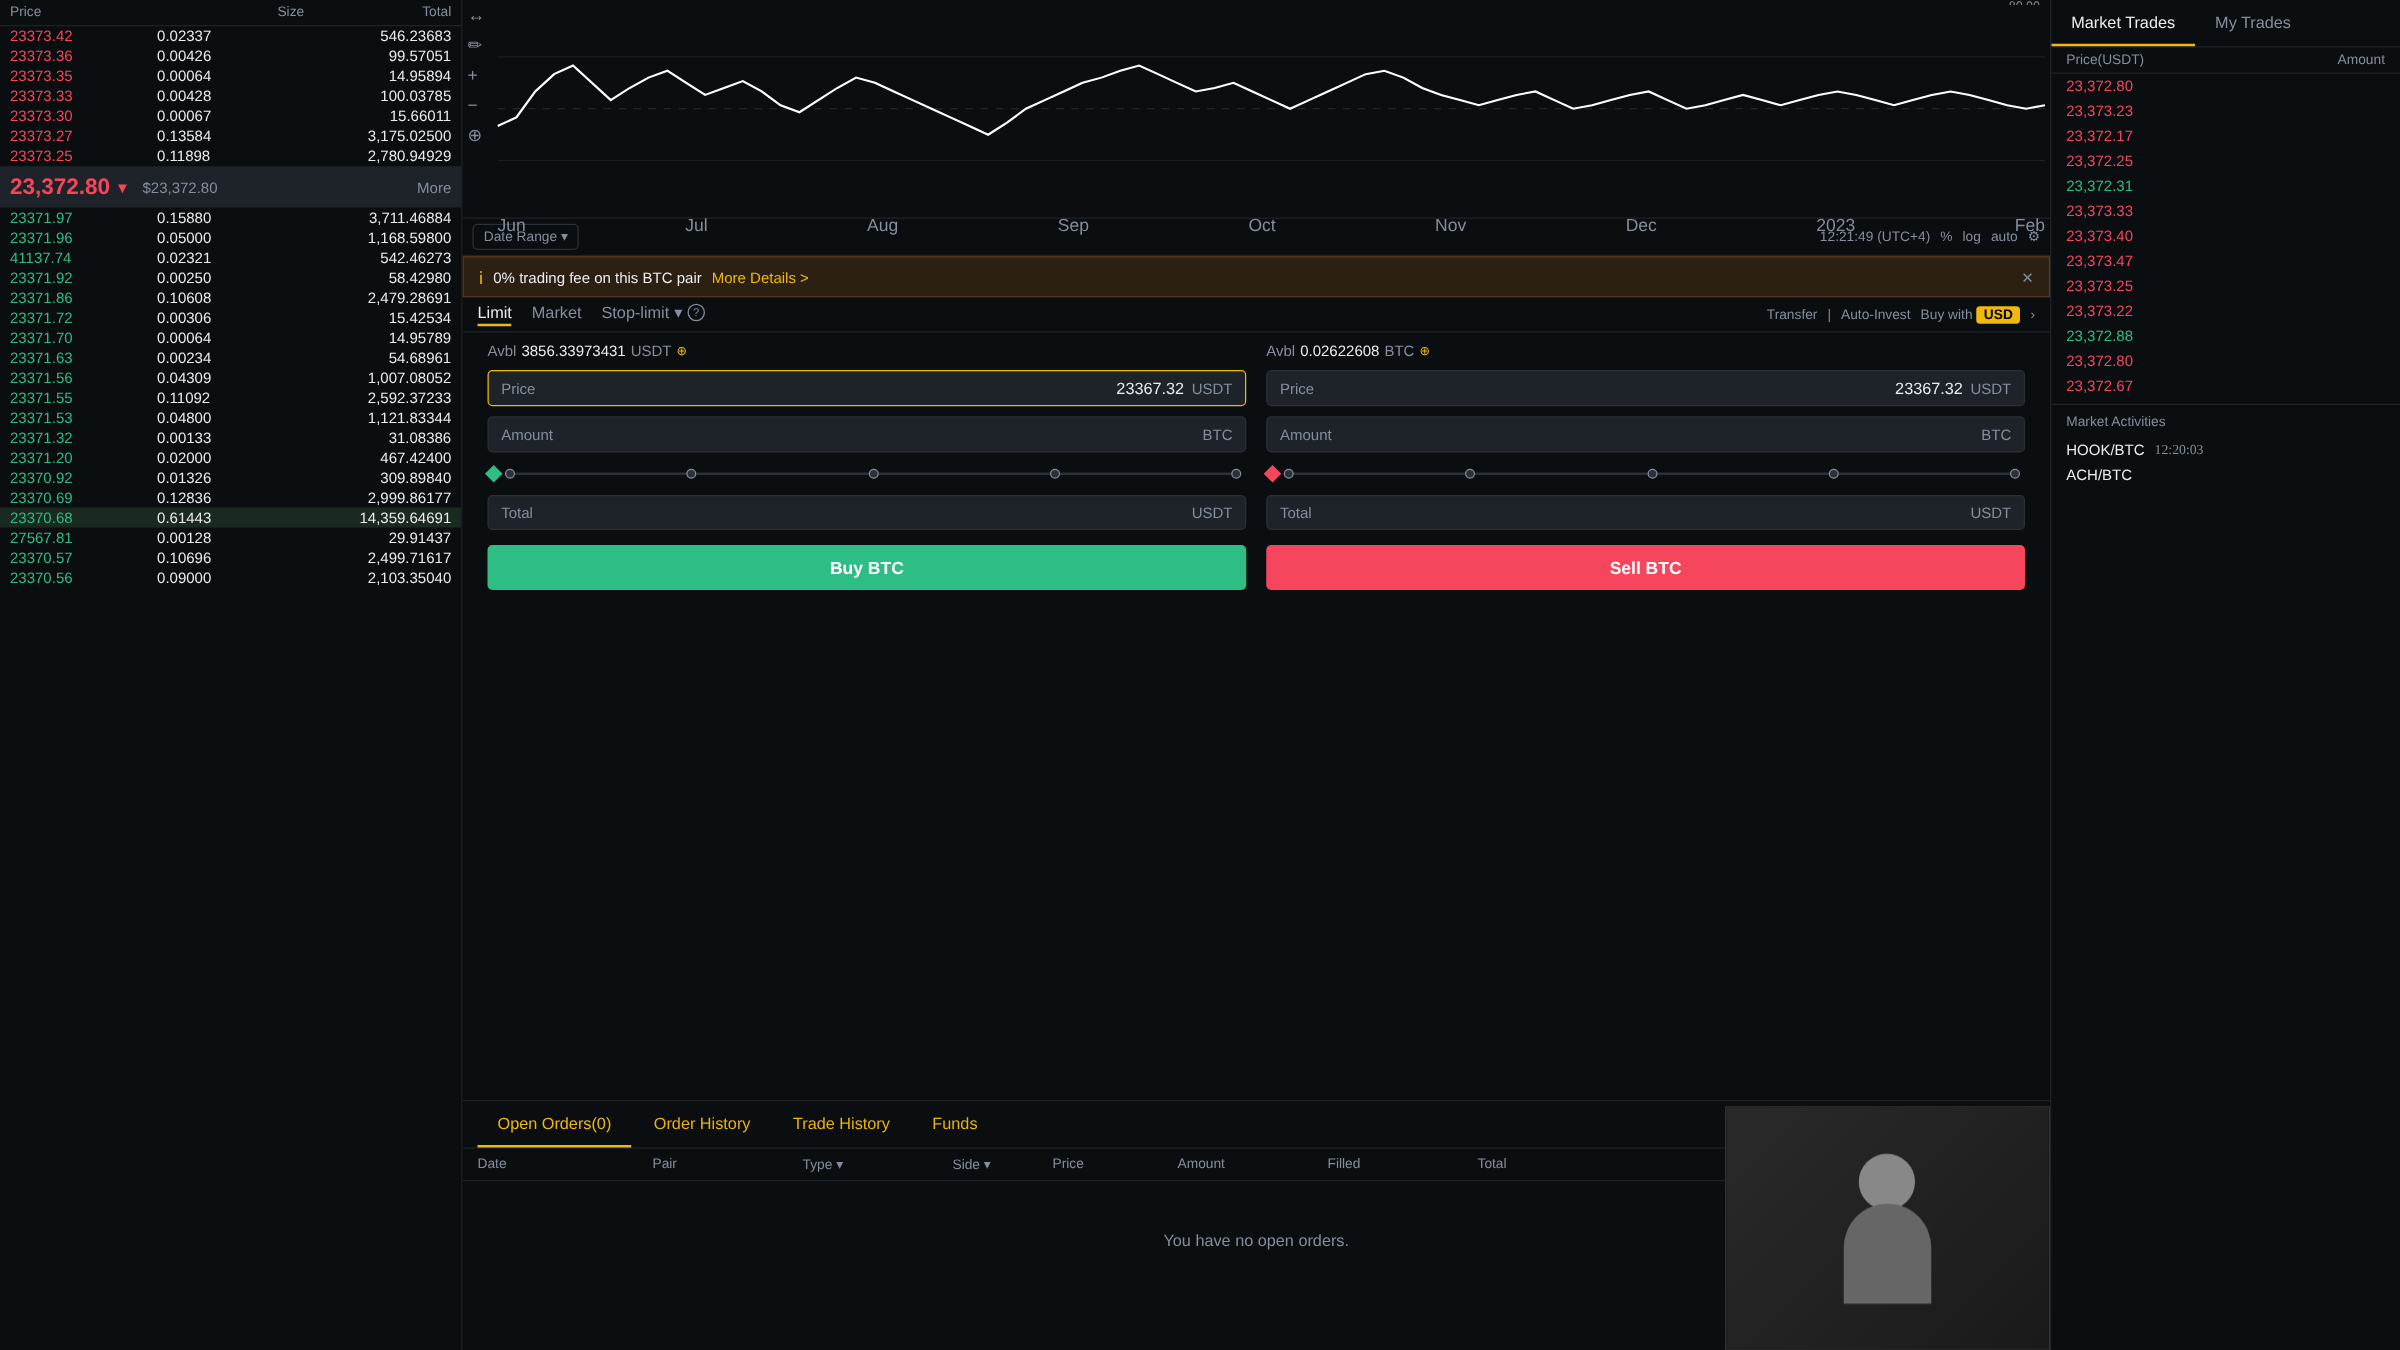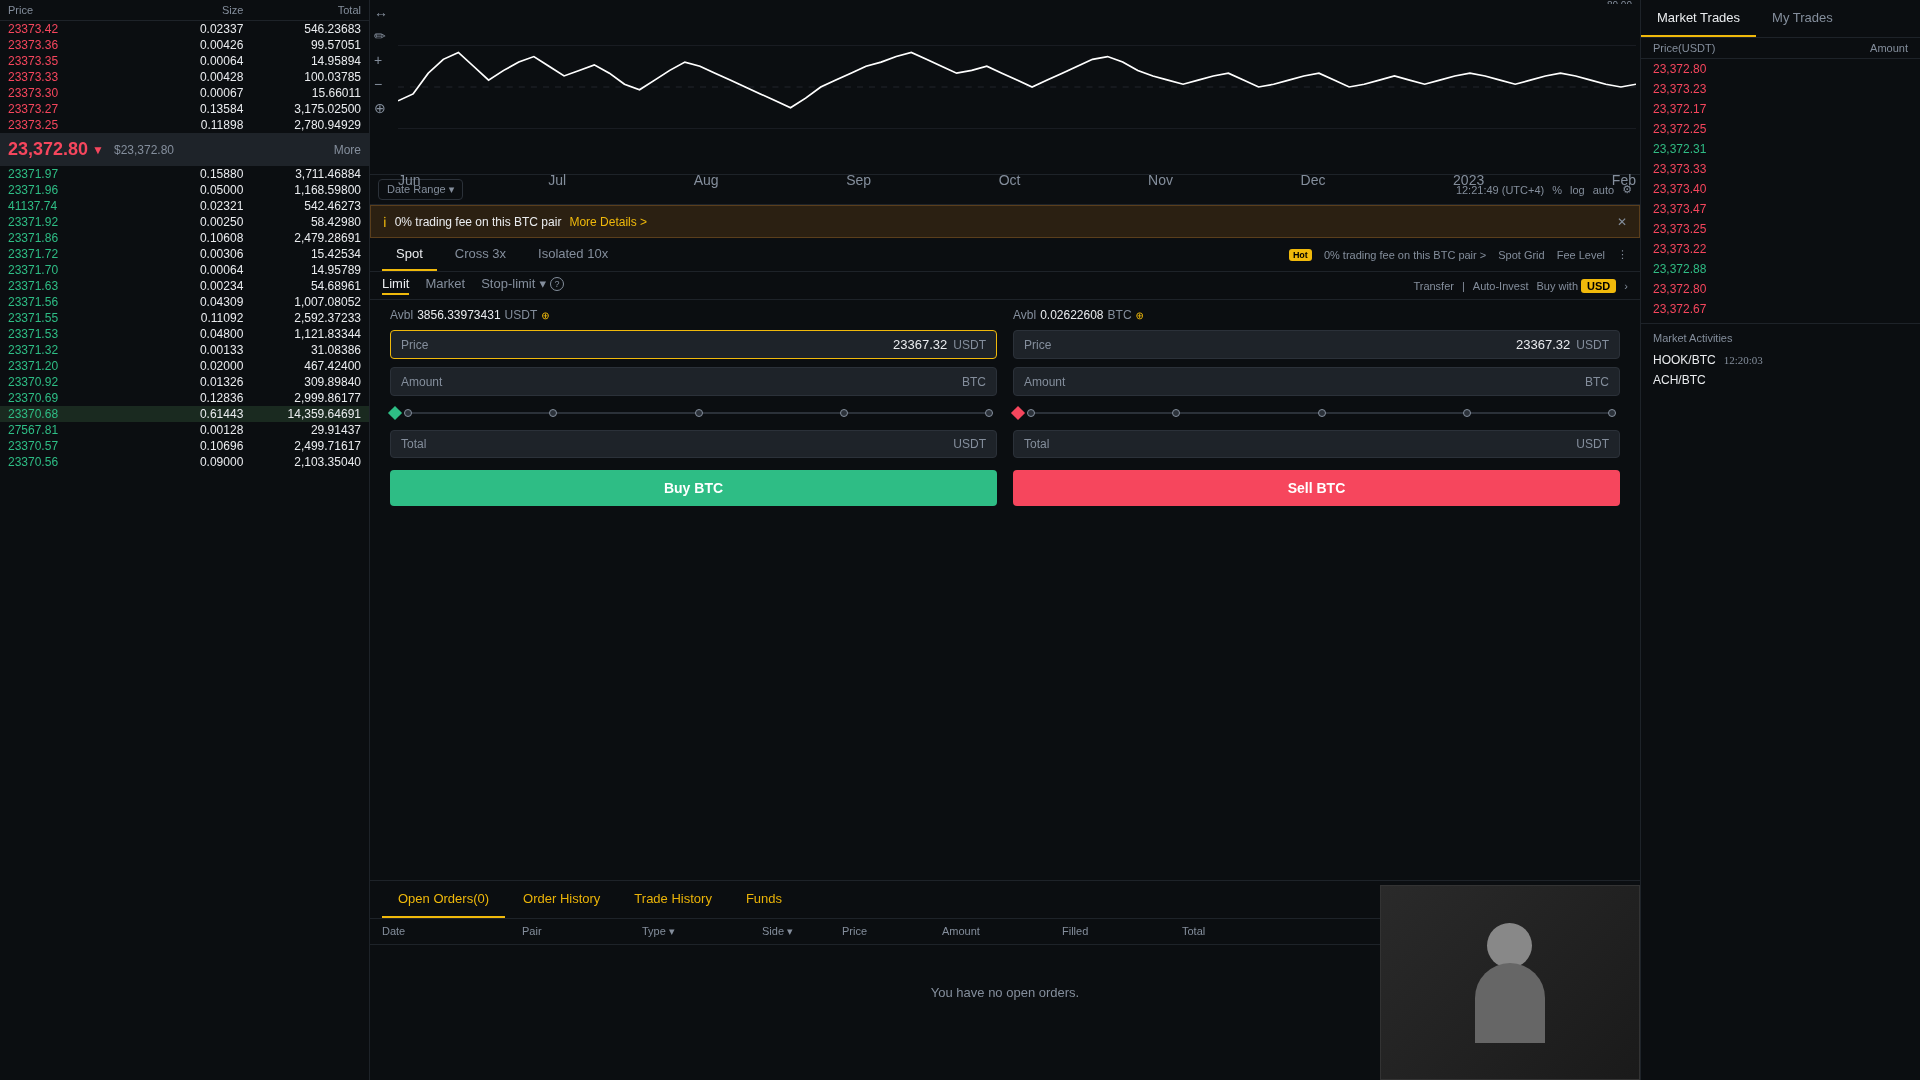--- a/index.html
+++ b/index.html
@@ -45,21 +45,21 @@
     .ob-header span:nth-child(2) { text-align: right; }
 
     .ob-rows { overflow: hidden; }
     .ob-row {
       display: grid;
       grid-template-columns: 1fr 1fr 1fr;
       padding: 1px 8px;
       font-size: 12px;
     }
     .ob-row .price { color: #f6465d; }
-    .ob-row .size { text-align: right; color: #eaecef; }
+    .ob-row .size { color: #eaecef; }
     .ob-row .total { text-align: right; color: #eaecef; }
 
     .current-price-row {
       display: flex;
       align-items: center;
       padding: 6px 8px;
       background: #1e2329;
     }
     .current-price-row .price-big {
       color: #f6465d;
@@ -720,33 +720,20 @@
 
     <div class="fee-banner">
       <span class="icon-info">ℹ</span>
       <span>0% trading fee on this BTC pair</span>
       <a href="#">More Details &gt;</a>
       <span class="close-btn">✕</span>
     </div>
 
     <div class="trading-panel">
 
-      <div class="order-type-tabs">
-        <div class="trade-type-tab active">Spot</div>
-        <div class="trade-type-tab">Cross 3x</div>
-        <div class="trade-type-tab">Isolated 10x</div>
-
-        <div class="pair-links">
-          <span class="hot-badge">Hot</span>
-          <span>0% trading fee on this BTC pair &gt;</span>
-          <span>Spot Grid</span>
-          <span>Fee Level</span>
-          <span>⋮</span>
-        </div>
-      </div>
 
       <div style="display:flex; align-items:center; padding: 4px 12px; border-bottom: 1px solid #1e2329;">
         <div class="order-form-tabs" style="display:flex; gap:16px; padding:0;">
           <div class="form-tab active">Limit</div>
           <div class="form-tab">Market</div>
           <div class="form-tab" style="display:flex;align-items:center;gap:4px;">
             <span>Stop-limit</span>
             <span>▾</span>
             <span style="color:#848e9c; border:1px solid #848e9c; border-radius:50%; width:14px; height:14px; display:inline-flex; align-items:center; justify-content:center; font-size:9px;">?</span>
           </div>

